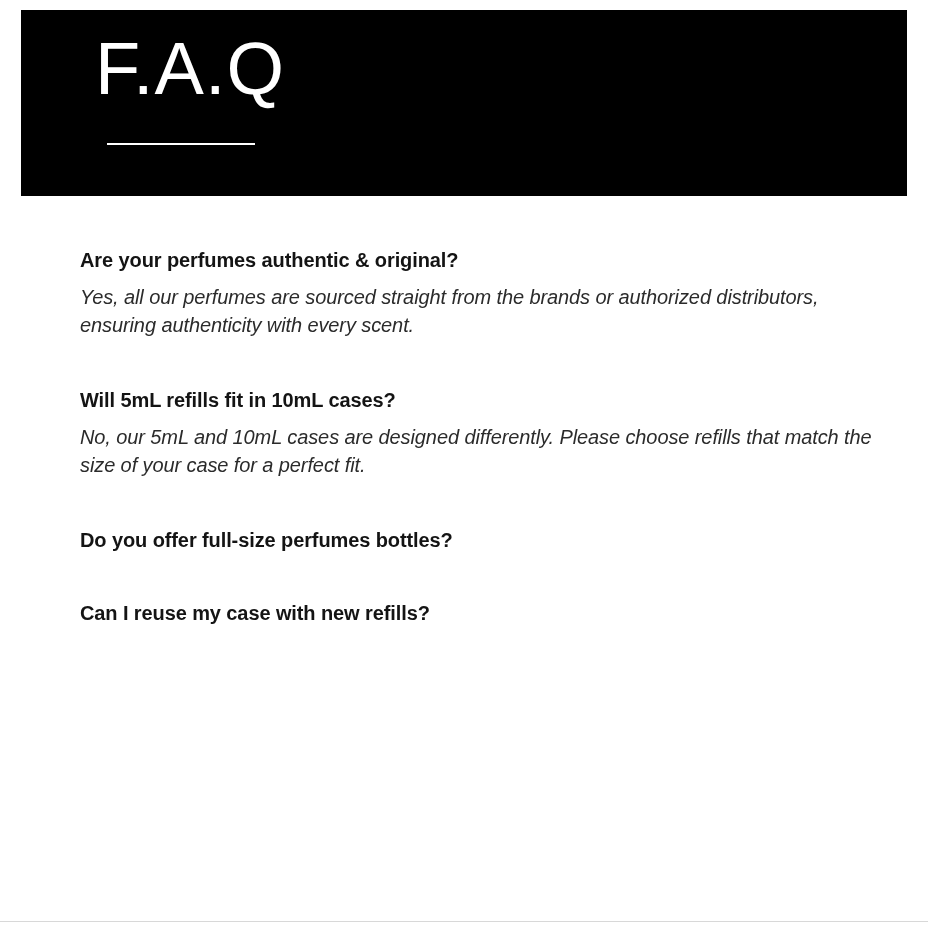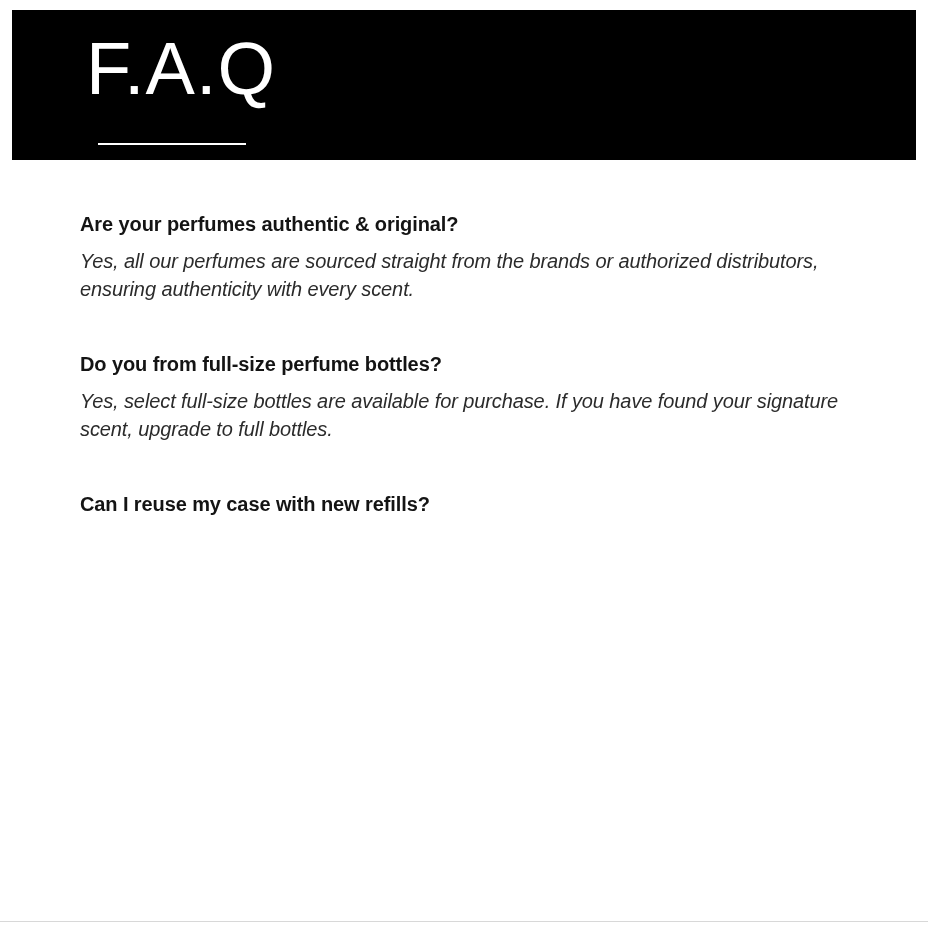--- a/index.html
+++ b/index.html
@@ -20,22 +20,22 @@
     height: 932px;
     background: #ffffff;
     box-sizing: border-box;
   }
   .top-strip {
     height: 10px;
     background: #ffffff;
   }
   .hero {
     position: relative;
-    margin: 0 12px;
-    height: 150px;
+    margin: 0 21px;
+    height: 186px;
     background: #000000;
     box-sizing: border-box;
   }
   .hero-title {
     position: absolute;
     left: 74px;
     top: 22px;
     color: #ffffff;
     font-family: "Liberation Sans", sans-serif;
     font-size: 74px;
@@ -101,24 +101,27 @@
     <div class="hero-rule"></div>
   </div>
 
   <div class="faq-list">
 
     <div class="faq-item">
       <p class="faq-q">Are your perfumes authentic &amp; original?</p>
       <p class="faq-a">Yes, all our perfumes are sourced straight from the brands or authorized distributors, ensuring authenticity with every scent.</p>
     </div>
 
+    <div class="faq-item">
+      <p class="faq-q">Will 5mL refills fit in 10mL cases?</p>
+      <p class="faq-a">No, our 5mL and 10mL cases are designed differently. Please choose refills that match the size of your case for a perfect fit.</p>
+    </div>
 
     <div class="faq-item">
-      <p class="faq-q">Do you from full-size perfume bottles?</p>
-      <p class="faq-a">Yes, select full-size bottles are available for purchase. If you have found your signature scent, upgrade to full bottles.</p>
+      <p class="faq-q">Do you offer full-size perfumes bottles?</p>
     </div>
 
     <div class="faq-item">
       <p class="faq-q">Can I reuse my case with new refills?</p>
     </div>
 
   </div>
 
   <div class="bottom-rule"></div>
 

